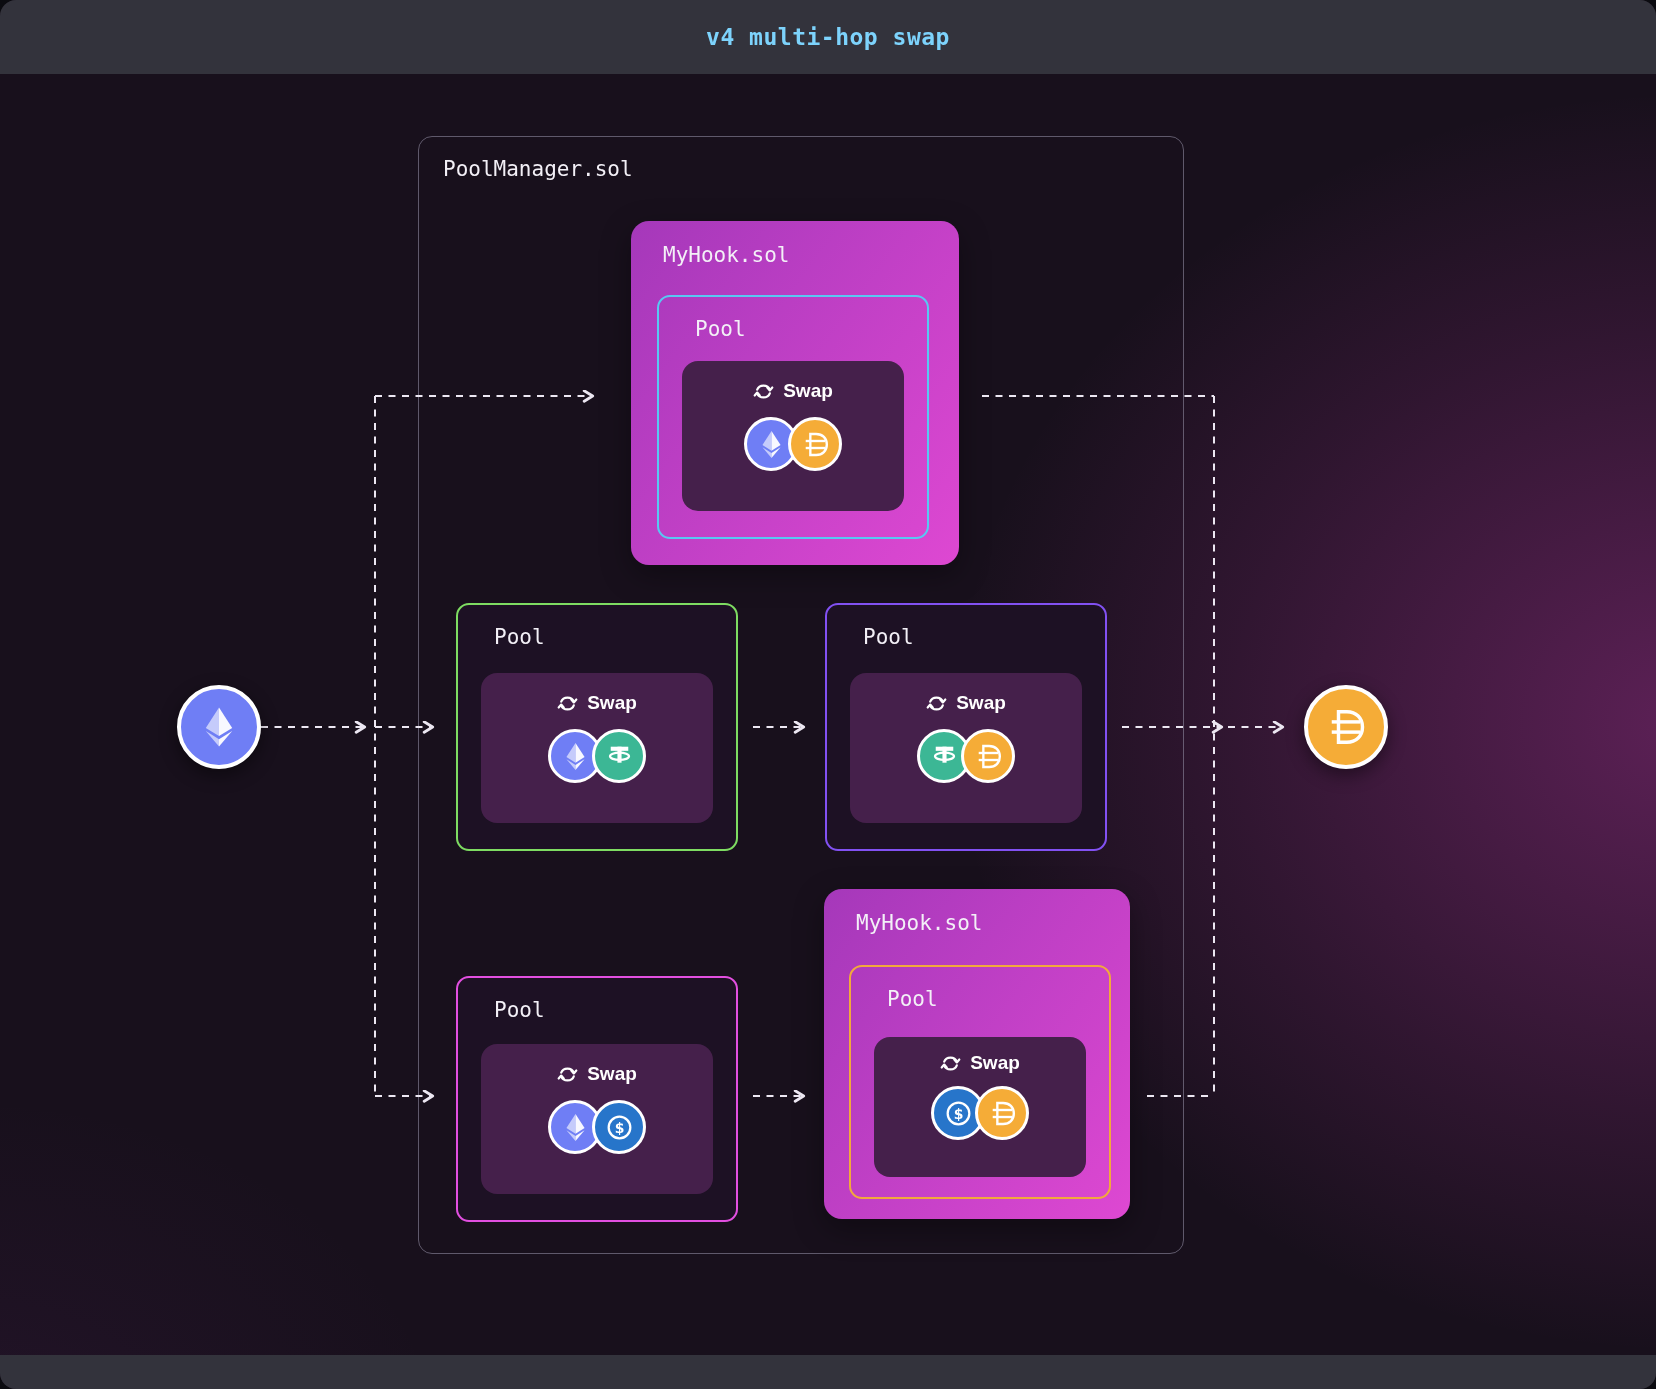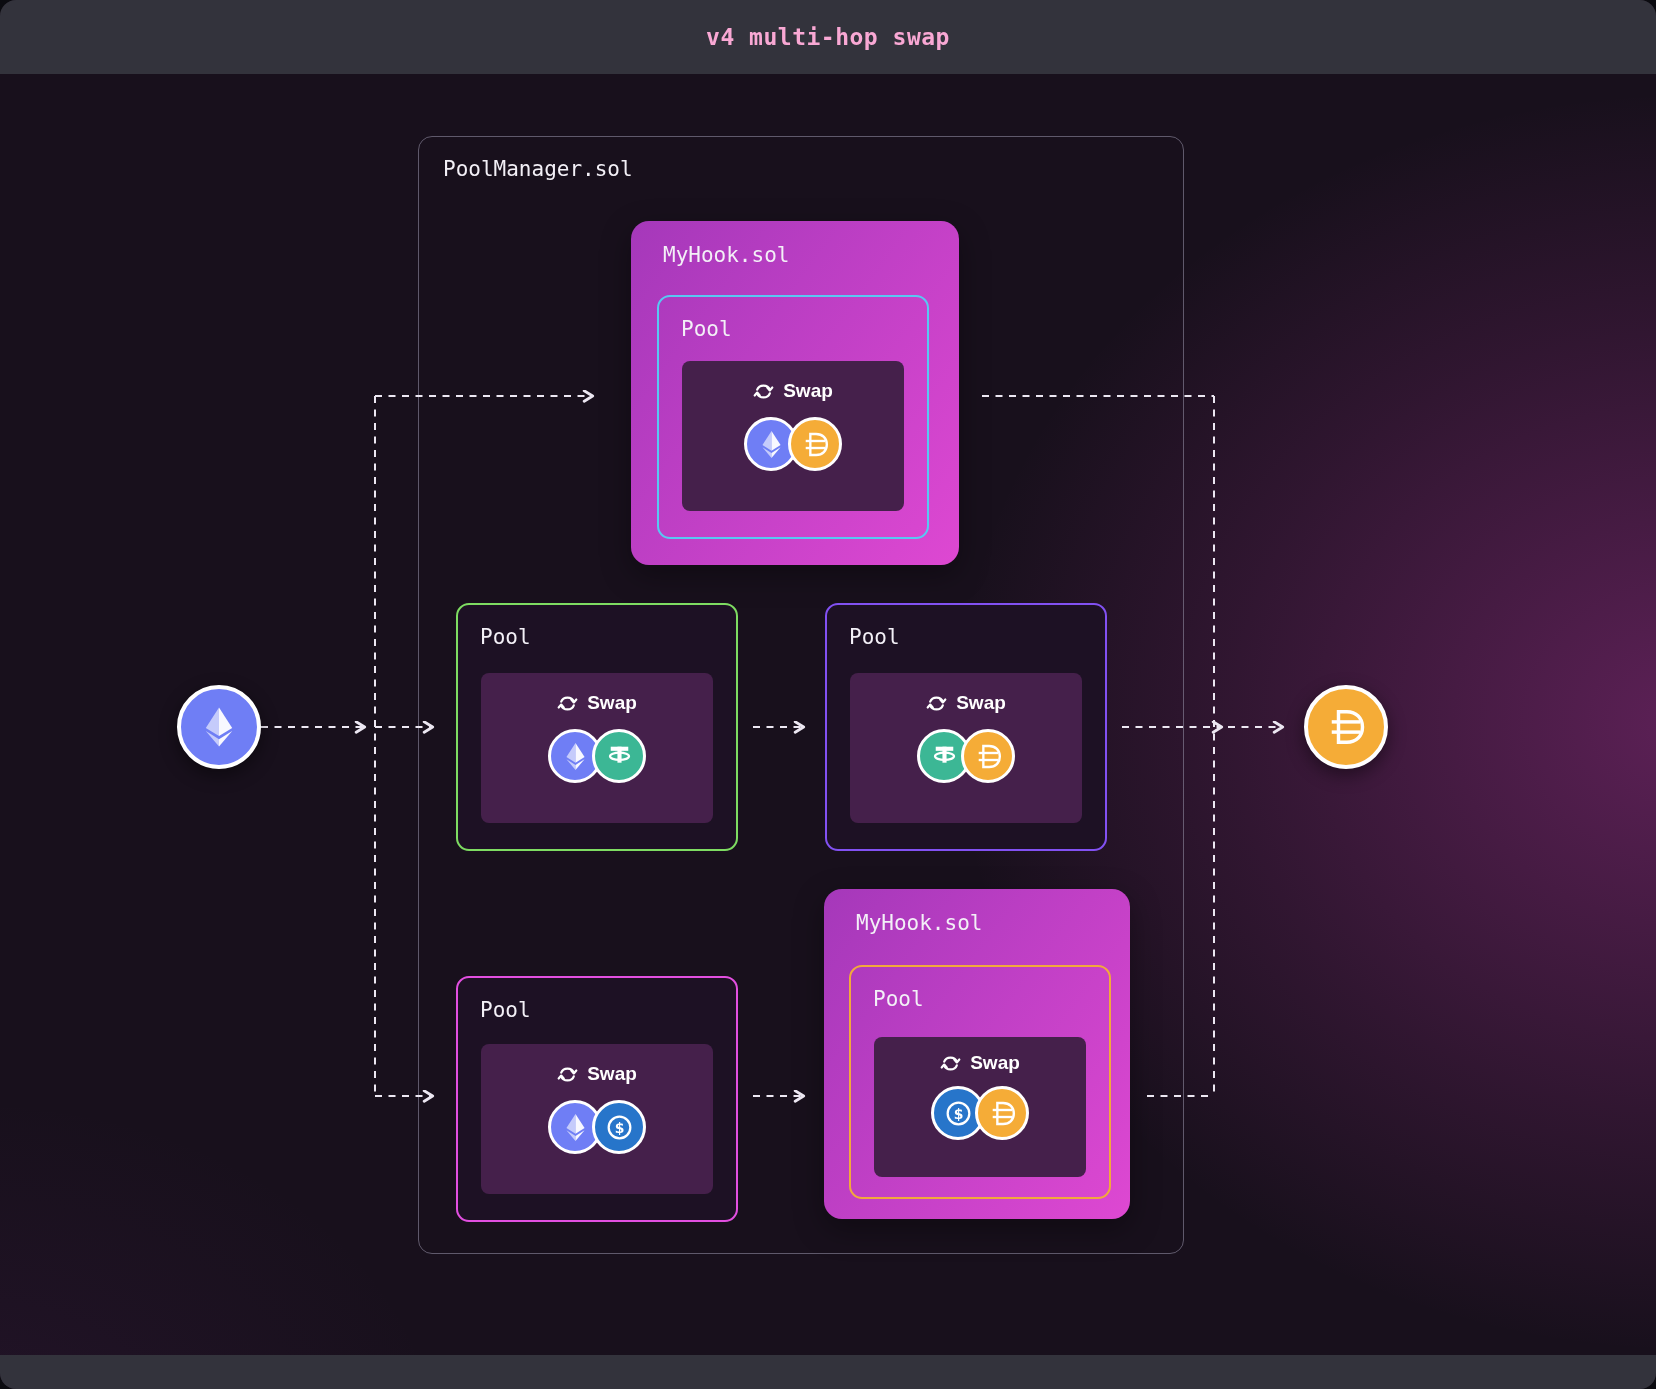--- a/index.html
+++ b/index.html
@@ -9,46 +9,46 @@
     border-radius:16px; overflow:hidden;
     background-color:#18101c;
     background-image:
       radial-gradient(1050px 900px at 102% 52%, rgba(215,62,190,0.36), rgba(215,62,190,0.12) 45%, rgba(215,62,190,0) 70%),
       radial-gradient(800px 600px at -2% 105%, rgba(130,50,150,0.10), rgba(130,50,150,0) 60%);
     font-family:"DejaVu Sans Mono", monospace;
   }
   .chrome { position:absolute; left:0; width:100%; display:flex; align-items:center; justify-content:center; }
   #title-bar { top:0; height:74px; }
   #footer-bar { top:1355px; height:34px; }
-  #window-title { font-weight:700; font-size:23px; color:#f9a8d4; letter-spacing:.5px; font-family:"DejaVu Sans Mono", monospace; }
+  #window-title { font-weight:700; font-size:23px; color:#7dd3fc; letter-spacing:.5px; font-family:"DejaVu Sans Mono", monospace; }
 
   #pool-manager { position:absolute; left:418px; top:136px; width:766px; height:1118px;
     border:1.5px solid; border-radius:14px; z-index:1; }
 
   .box-label { position:absolute; font-size:21px; color:#f3f0f7; white-space:nowrap; }
   #pool-manager > .box-label { left:24px; top:20px; }
 
   .hook { position:absolute; border-radius:18px;
     background:linear-gradient(126deg, var(--g1,#a538ba), var(--g2,#de48d2));
     box-shadow:0 10px 30px rgba(0,0,0,0.35); }
   #hook-top    { left:212px; top:84px;  width:328px; height:344px; }
   #hook-bottom { left:405px; top:752px; width:306px; height:330px; }
   .hook > .box-label { left:32px; top:22px; }
 
   .pool { position:absolute; border:2px solid #fff; border-radius:13px; }
-  .pool > .box-label { left:22px; top:20px; }
+  .pool > .box-label { left:36px; top:20px; }
   .standalone { background:#1d1124; }
   #pool-hook-top    { left:26px;  top:74px;  width:272px; height:244px; }
   #pool-mid-left    { left:37px;  top:466px; width:282px; height:248px; }
   #pool-mid-right   { left:406px; top:466px; width:282px; height:248px; }
   #pool-bottom-left { left:37px;  top:839px; width:282px; height:246px; }
   #pool-hook-bottom { left:25px;  top:76px;  width:262px; height:234px; }
 
   .swap-card { position:absolute; left:50%; transform:translateX(-50%); bottom:26px;
-    width:calc(100% - 46px); height:150px; border-radius:8px; background:#45204b;
+    width:calc(100% - 46px); height:150px; border-radius:16px; background:#45204b;
     display:flex; flex-direction:column; align-items:center; padding-top:19px; gap:15px; }
   #pool-hook-bottom .swap-card { height:140px; bottom:20px; padding-top:15px; gap:12px; }
 
   .swap-row { display:flex; align-items:center; gap:9px; }
   .swap-icon { width:21px; height:21px; }
   .swap-text { font-family:"Liberation Sans", sans-serif; font-weight:700; font-size:19px; color:#ffffff; }
 
   .coins { display:flex; }
   .coin { width:54px; height:54px; border-radius:50%; border:3px solid #fff;
     display:flex; align-items:center; justify-content:center; background:#888; }

